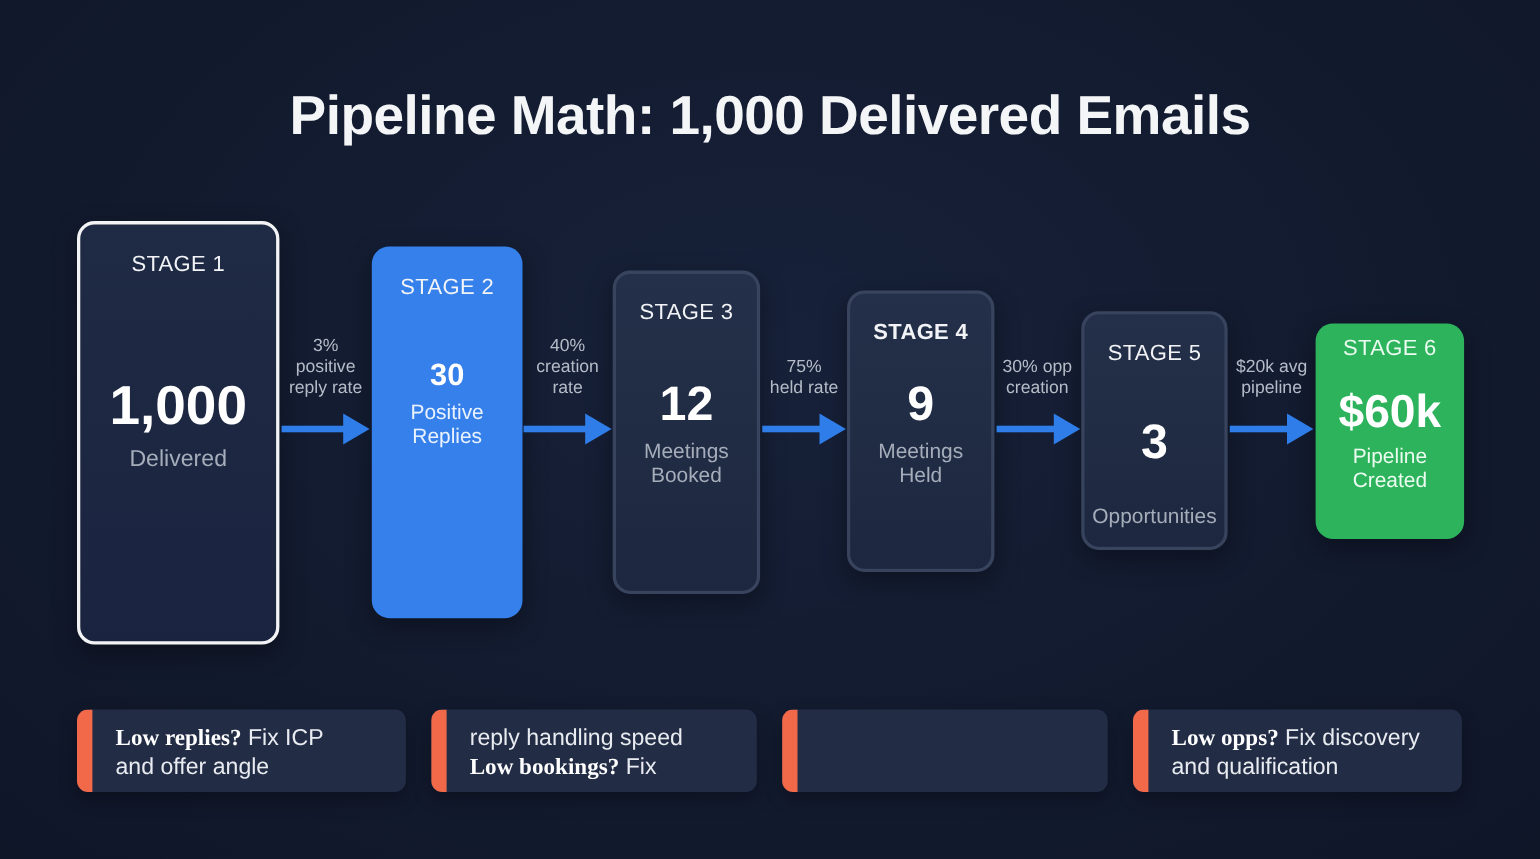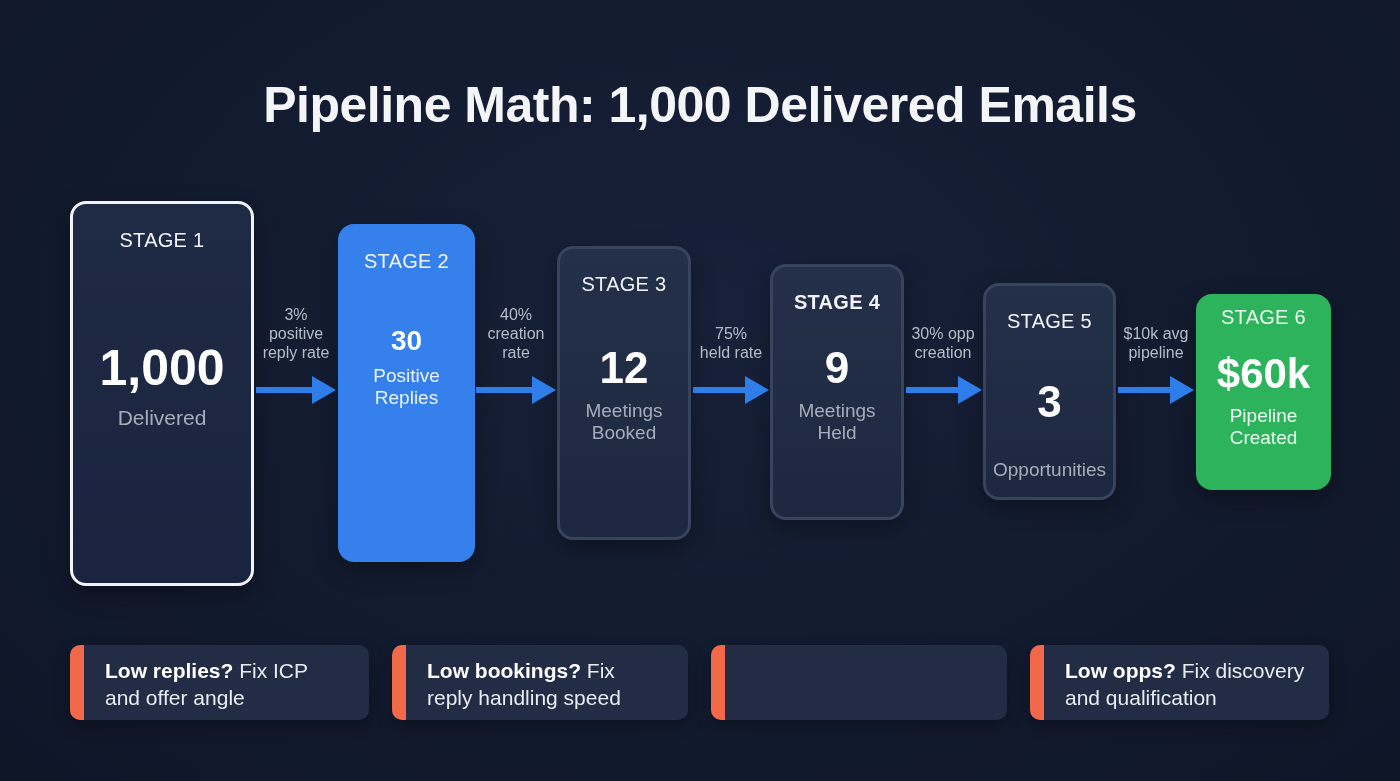--- a/index.html
+++ b/index.html
@@ -68,21 +68,21 @@
   .callout {
     position: absolute; top: 645px; height: 75px; border-radius: 10px;
     background: #222c45; overflow: hidden;
     box-shadow: 0 6px 16px rgba(0,0,0,0.3);
   }
   .callout .bar { position: absolute; left: 0; top: 0; bottom: 0; width: 14px; background: #f2694a; }
   .callout .text {
     position: absolute; left: 35px; top: 12px; right: 12px;
     font-size: 21px; line-height: 27px; color: #e8ebf0;
   }
-  .callout .text b { font-weight: bold; color: #ffffff; }
+  .callout .text b { font-weight: bold; color: #ffffff; font-family: Liberation Serif, serif; }
 </style>
 </head>
 <body>
 
 <div class="title">Pipeline Math: 1,000 Delivered Emails</div>
 
 <div class="stage s1">
   <div class="label">STAGE 1</div>
   <div class="value">1,000</div>
   <div class="desc">
@@ -166,41 +166,41 @@
 <div class="conn" style="left:902px; top:324px; width:82px;">
   <div class="rate">30% opp</div>
   <div class="rate">creation</div>
 </div>
 <div class="arrow" style="left:906px; top:380px; width:76px;">
   <div class="shaft" style="width:54px;"></div>
     <div class="head" style="left:52px;"></div>
 </div>
 
 <div class="conn" style="left:1115px; top:324px; width:82px;">
-  <div class="rate">$10k avg</div>
+  <div class="rate">$20k avg</div>
   <div class="rate">pipeline</div>
 </div>
 <div class="arrow" style="left:1118px; top:380px; width:76px;">
   <div class="shaft" style="width:54px;"></div>
     <div class="head" style="left:52px;"></div>
 </div>
 
 <div class="callout" style="left:70px; width:299px;">
   <div class="bar"></div>
   <div class="text">
     <div><b>Low replies?</b><span> Fix ICP</span></div>
     <div>and offer angle</div>
   </div>
 </div>
 
 <div class="callout" style="left:392px; width:296px;">
   <div class="bar"></div>
   <div class="text">
+    <div>reply handling speed</div>
     <div><b>Low bookings?</b><span> Fix</span></div>
-    <div>reply handling speed</div>
   </div>
 </div>
 
 <div class="callout" style="left:711px; width:296px;">
   <div class="bar"></div>
 </div>
 
 <div class="callout" style="left:1030px; width:299px;">
   <div class="bar"></div>
   <div class="text">

